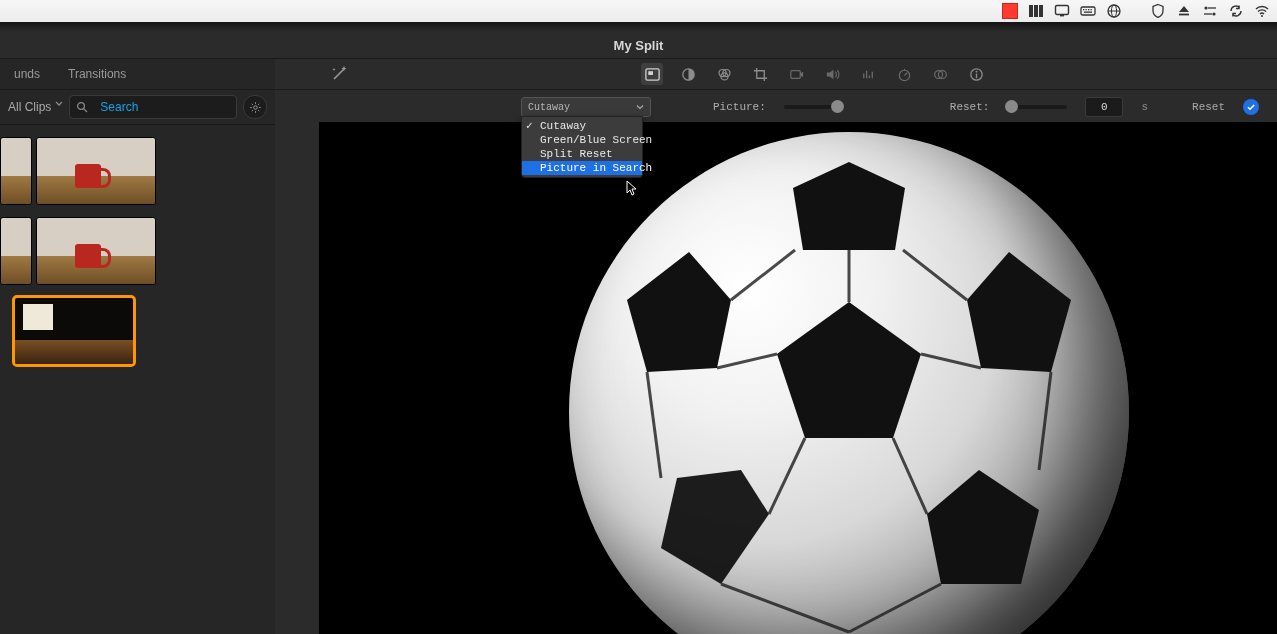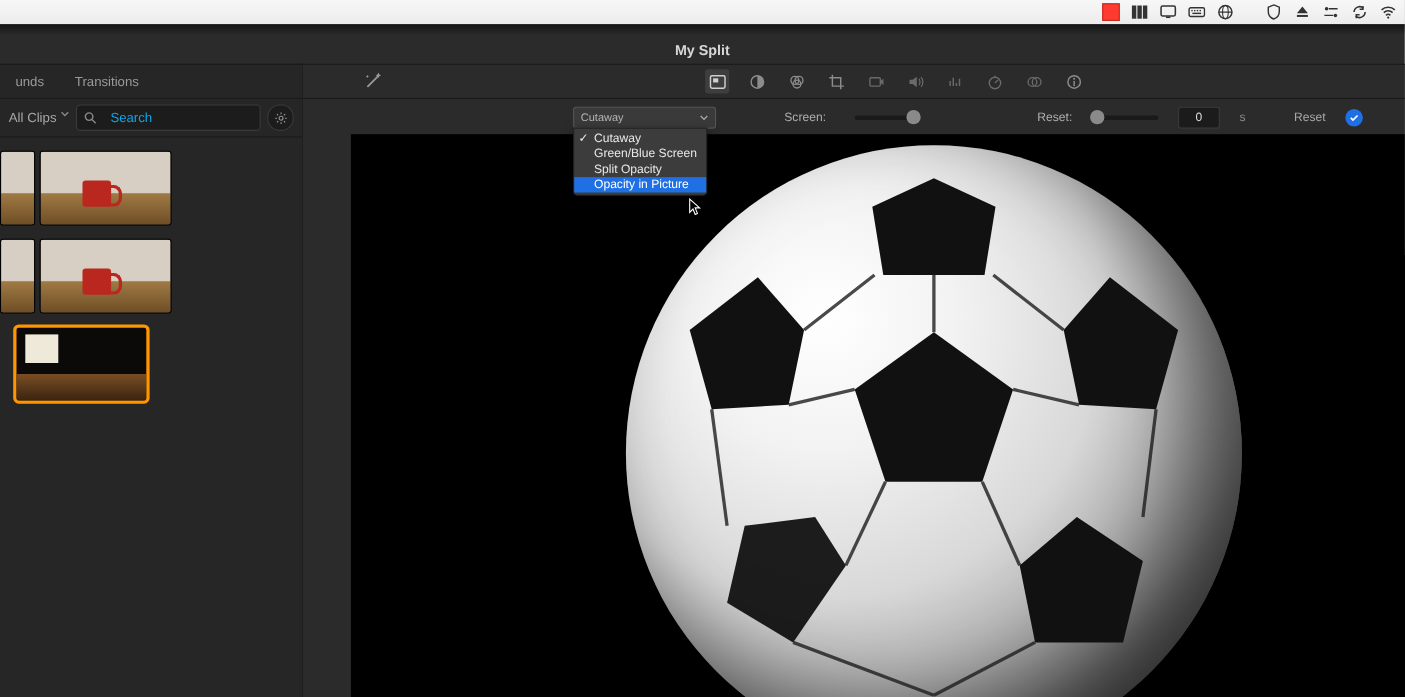--- a/index.html
+++ b/index.html
@@ -32,21 +32,21 @@
   .floor{position:absolute;left:0;right:0;bottom:0;height:24px;background:linear-gradient(#7a4e24,#3a2410);}
   .window{position:absolute;left:8px;top:6px;width:30px;height:26px;background:#efe9da;}
   .rightarea{position:absolute;left:275px;right:0;top:36px;bottom:0;background:#2b2b2b;}
   .toolbar{height:30px;border-top:1px solid #1a1a1a;border-bottom:1px solid #1a1a1a;display:flex;align-items:center;padding:0 10px;}
   .wand{margin-left:44px;width:20px;height:20px;}
   .spacer{flex:1;}
   .toolbtns{display:flex;gap:14px;align-items:center;margin-right:280px;}
   .tbtn{width:22px;height:22px;display:flex;align-items:center;justify-content:center;border-radius:3px;}
   .tbtn.active{background:#3e3e3e;}
   .tbtn svg{width:17px;height:17px;}
-  .controls{height:34px;display:flex;align-items:center;padding:0 14px;gap:18px;font-size:11px;color:#aeaeae;}
+  .controls{height:34px;display:flex;align-items:center;padding:0 14px;gap:18px;font-size:11px;color:#aeaeae;font-family:Liberation Mono, monospace;}
   .sel-wrap{position:relative;margin-left:232px;}
   .select{width:116px;height:18px;background:#3a3a3a;border:1px solid #555;border-radius:3px;font-size:10px;color:#b5b5b5;padding:0 6px;display:flex;align-items:center;justify-content:space-between;}
   .select svg{width:8px;height:8px;}
   .menu{position:absolute;left:0;top:19px;width:120px;background:#3c3c3c;border:1px solid #222;border-radius:0 0 4px 4px;box-shadow:0 4px 10px rgba(0,0,0,.6);z-index:50;padding:2px 0;}
   .menu .mi{font-size:11px;color:#e8e8e8;padding:1px 6px 1px 18px;position:relative;white-space:nowrap;}
   .menu .mi.checked:before{content:"✓";position:absolute;left:4px;top:0;font-size:11px;}
   .menu .mi.hl{background:#1f6fe5;color:#fff;}
   .cursor{position:absolute;left:104px;top:63px;z-index:51;}
   .lbl{min-width:46px;}
   .slider{position:relative;width:60px;height:4px;background:#1a1a1a;border-radius:2px;}
@@ -288,29 +288,29 @@
       <div class="sel-wrap">
         <div class="select">
           <span>Cutaway</span>
           <svg viewBox="0 0 8 8">
               <path d="M1 2.5l3 3 3-3" fill="none" stroke="#aaa" stroke-width="1.2"></path>
             </svg>
         </div>
         <div class="menu">
           <div class="mi checked">Cutaway</div>
           <div class="mi">Green/Blue Screen</div>
-          <div class="mi">Split Opacity</div>
-          <div class="mi hl">Opacity in Picture</div>
+          <div class="mi">Split Reset</div>
+          <div class="mi hl">Picture in Search</div>
           <svg class="cursor" width="14" height="16" viewBox="0 0 14 16">
               <path d="M1 1l0 12 3-3 2 5 2-1-2-5 4 0z" fill="#000" stroke="#fff" stroke-width="1"></path>
             </svg>
         </div>
       </div>
       <span style="width:26px"></span>
-      <span class="lbl">Screen:</span>
+      <span class="lbl">Picture:</span>
       <div class="slider">
           <div class="knob" style="left:47px"></div>
         </div>
       <span style="width:70px"></span>
       <span class="lbl" style="min-width:30px">Reset:</span>
       <div class="slider">
           <div class="knob" style="left:-2px"></div>
         </div>
       <div class="valbox">0</div>
       <span class="unit">s</span>

